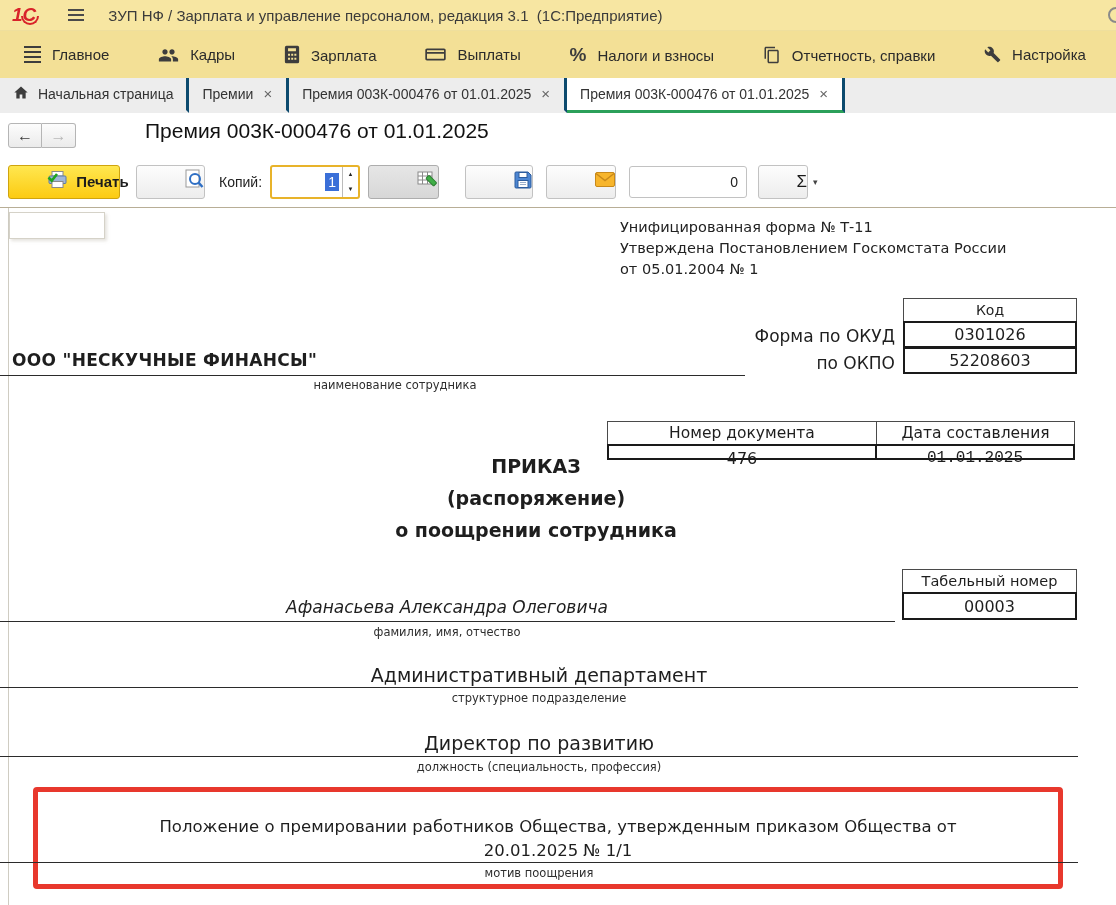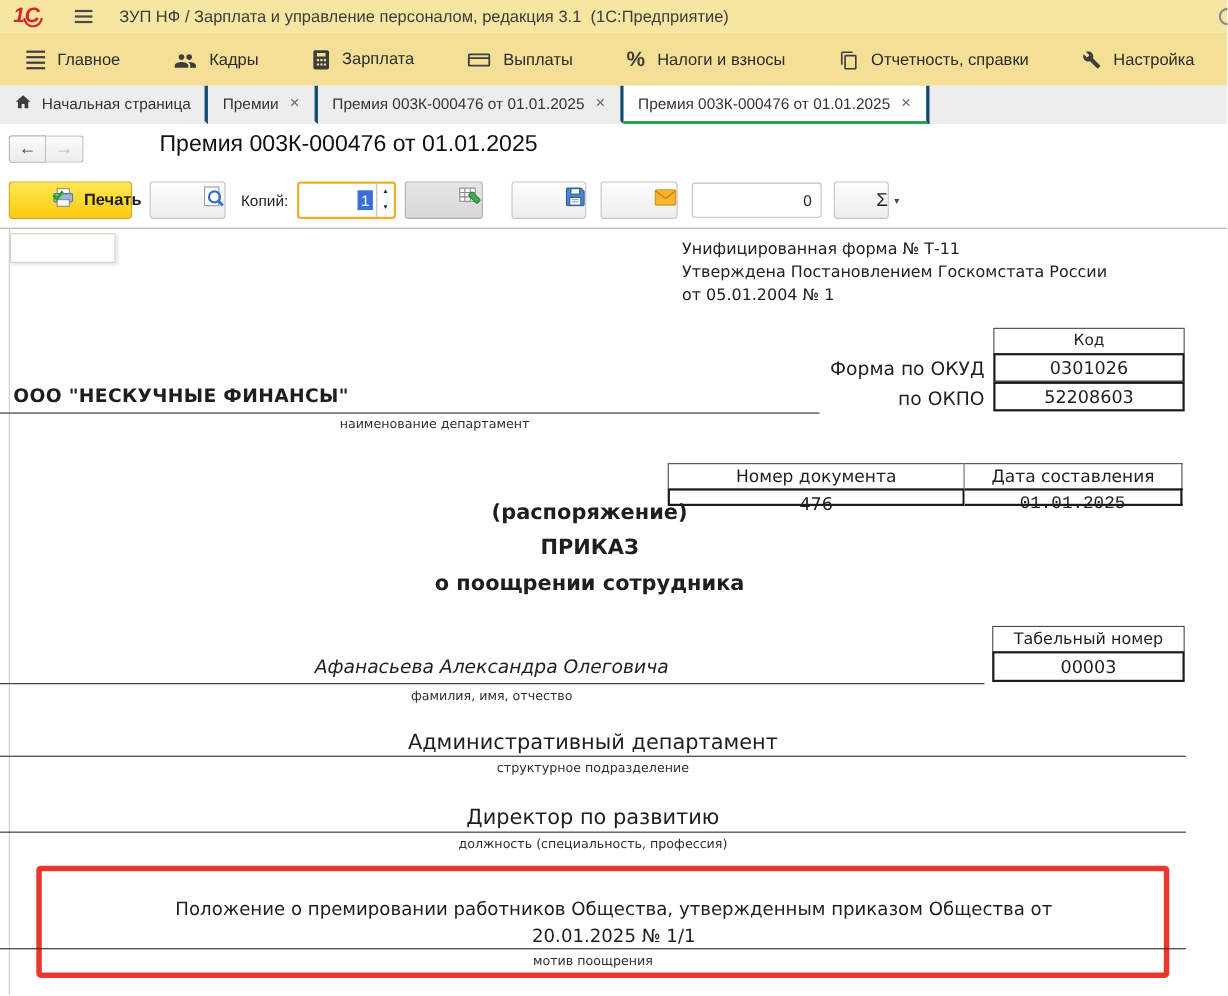--- a/index.html
+++ b/index.html
@@ -30,21 +30,21 @@
     border:2px solid #8a8a8a; border-radius:50%;
   }
 
   
   .menubar {
     position:absolute; top:30px; left:0; width:1116px; height:48px;
     background:#f3e096; display:flex; align-items:center;
     justify-content:space-between; padding:0 30px 0 24px;
     border-top:1px solid #efdf9d;
   }
-  .mitem { display:flex; align-items:flex-start; gap:11px; cursor:pointer; }
+  .mitem { display:flex; align-items:flex-end; gap:11px; cursor:pointer; }
   .mitem .mlabel { font-size:15px; color:#2b2b2b; }
   .micon { display:flex; align-items:center; }
   .m-burger { display:flex; flex-direction:column; gap:2.5px; }
   .m-burger i { display:block; width:17px; height:2.5px; background:#3d3d3d; }
   .pct { font-size:19px; font-weight:bold; color:#3d3d3d; line-height:18px;}
 
   
   .tabbar {
     position:absolute; top:78px; left:0; width:1116px; height:35px;
     background:#ededed; display:flex;
@@ -338,36 +338,36 @@
     <div class="minitable t-code">
       <div class="mrow h">Код</div>
       <div class="mrow thick v">0301026</div>
       <div class="mrow thick v">52208603</div>
     </div>
     <div class="okud-lbl" style="top:119px">Форма по ОКУД</div>
     <div class="okud-lbl" style="top:146px">по ОКПО</div>
 
     <div class="orgname">ООО "НЕСКУЧНЫЕ ФИНАНСЫ"</div>
     <div class="dline" style="left:0;top:168px;width:745px"></div>
-    <div class="cap" style="left:0;top:171px;width:790px">наименование департамент</div>
+    <div class="cap" style="left:0;top:171px;width:790px">наименование сотрудника</div>
 
     <div class="t-doc">
       <div class="row hr">
         <div class="c c1">Номер документа</div>
         <div class="c c2">Дата составления</div>
       </div>
       <div class="row vr">
         <div class="c c1">476</div>
         <div class="c c2">01.01.2025</div>
       </div>
     </div>
 
     <div class="ordertitle">
+      <div>ПРИКАЗ</div>
       <div>(распоряжение)</div>
-      <div>ПРИКАЗ</div>
       <div>о поощрении сотрудника</div>
     </div>
 
     <div class="minitable t-pers">
       <div class="mrow h">Табельный номер</div>
       <div class="mrow thick v">00003</div>
     </div>
 
     <div class="val-c employee">Афанасьева Александра Олеговича</div>
     <div class="dline" style="left:0;top:414px;width:895px"></div>

